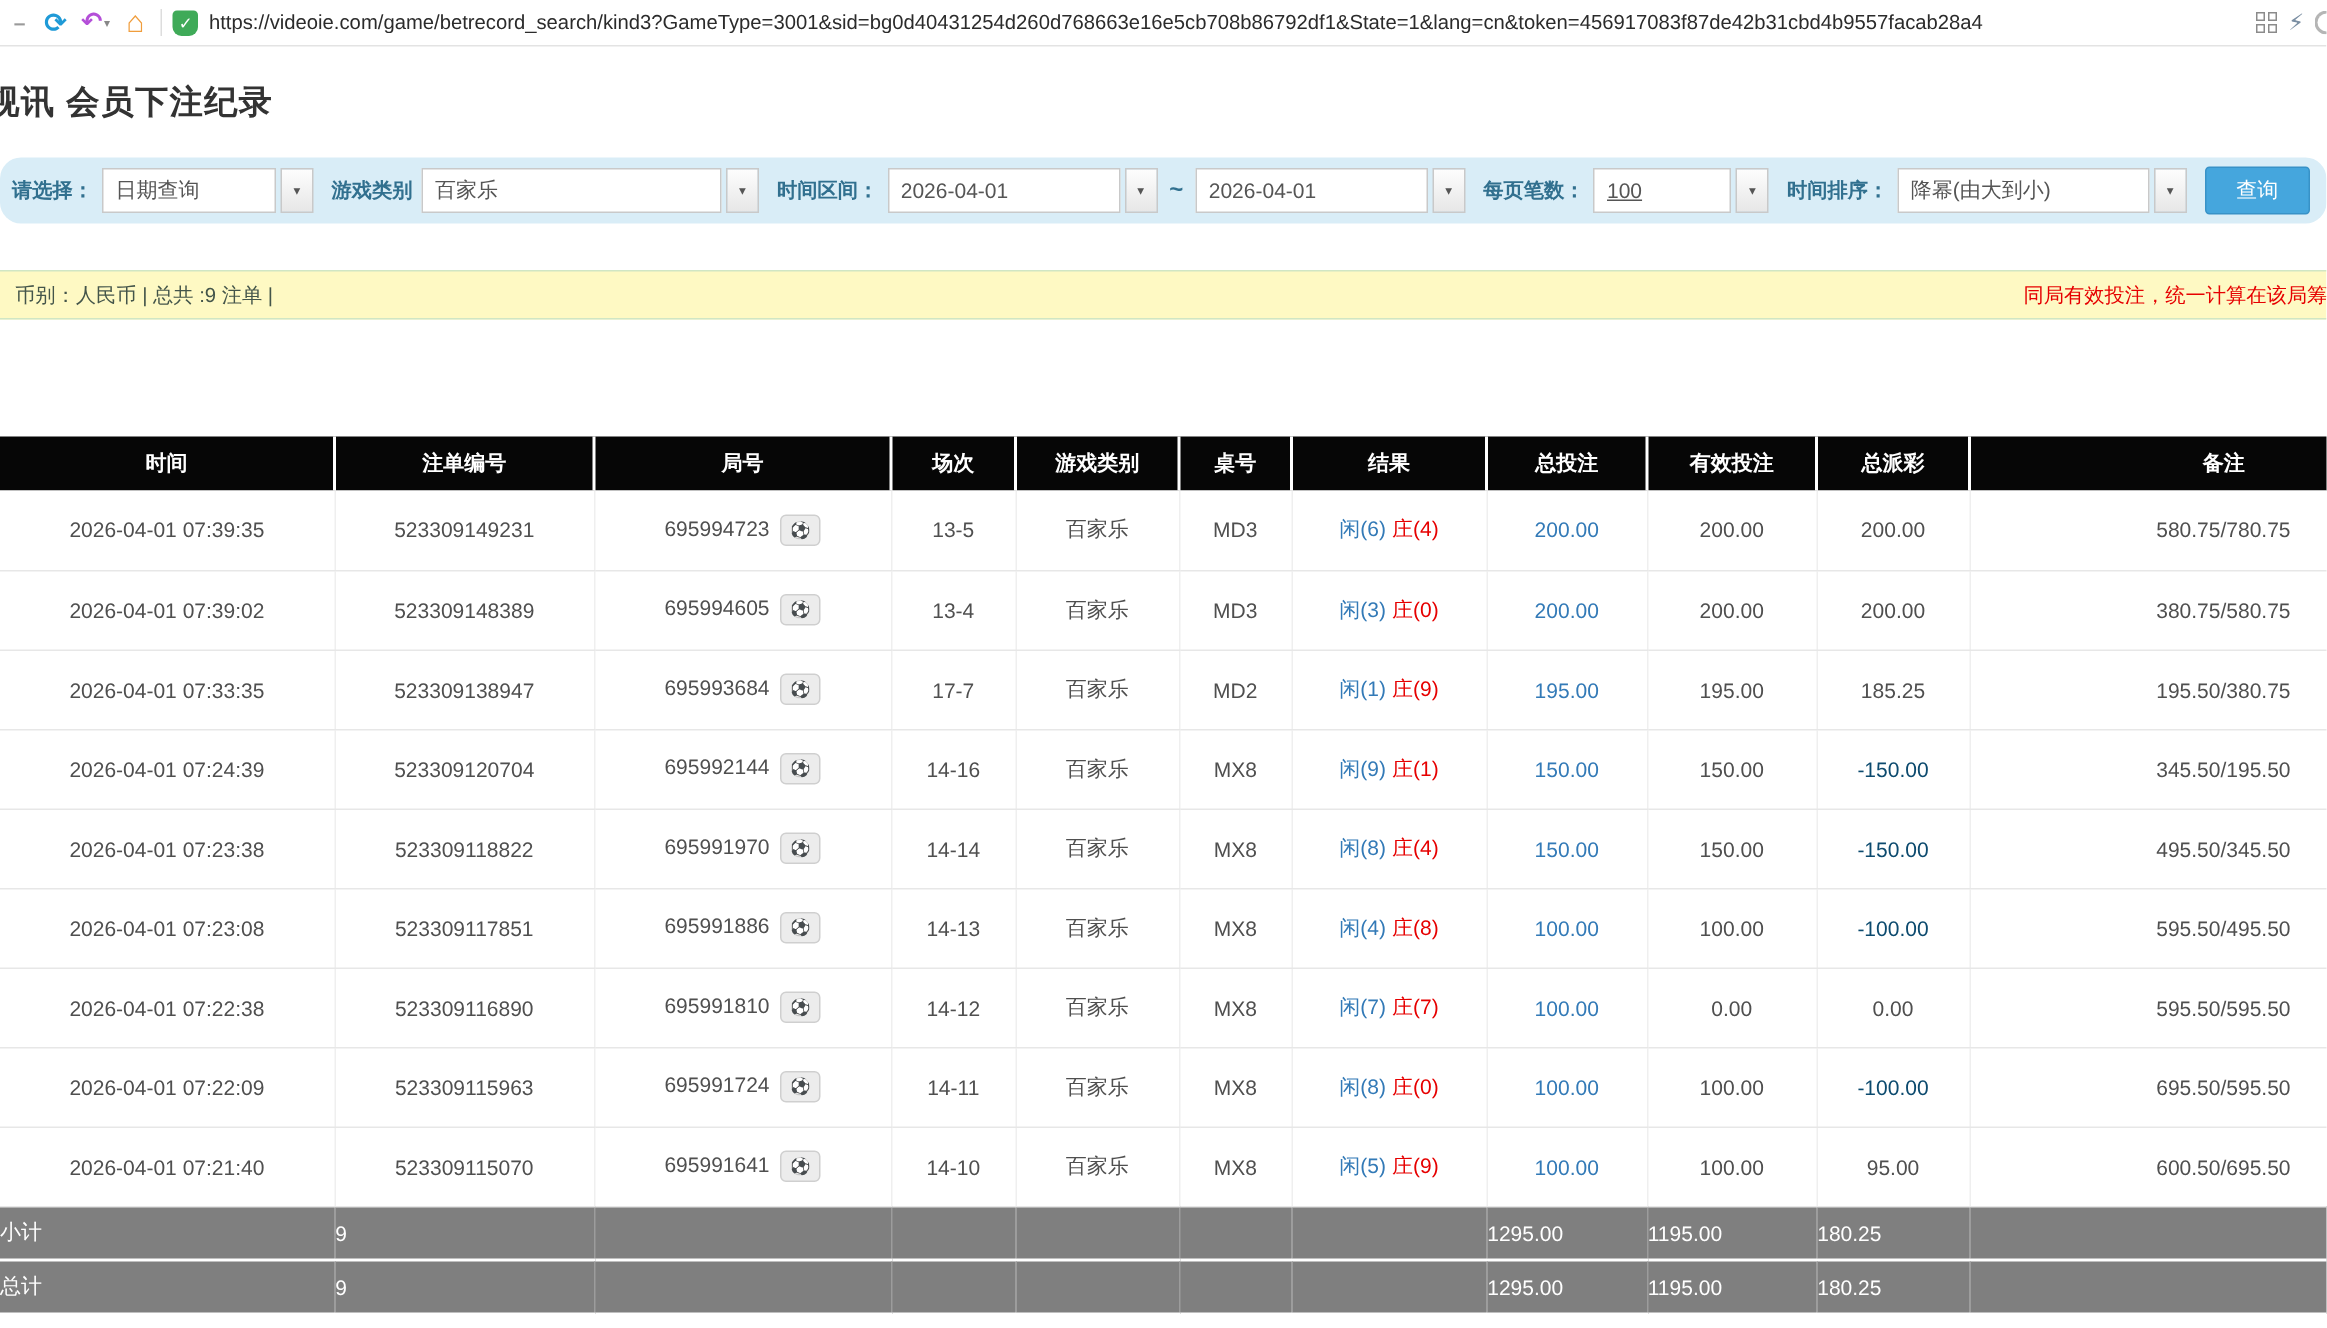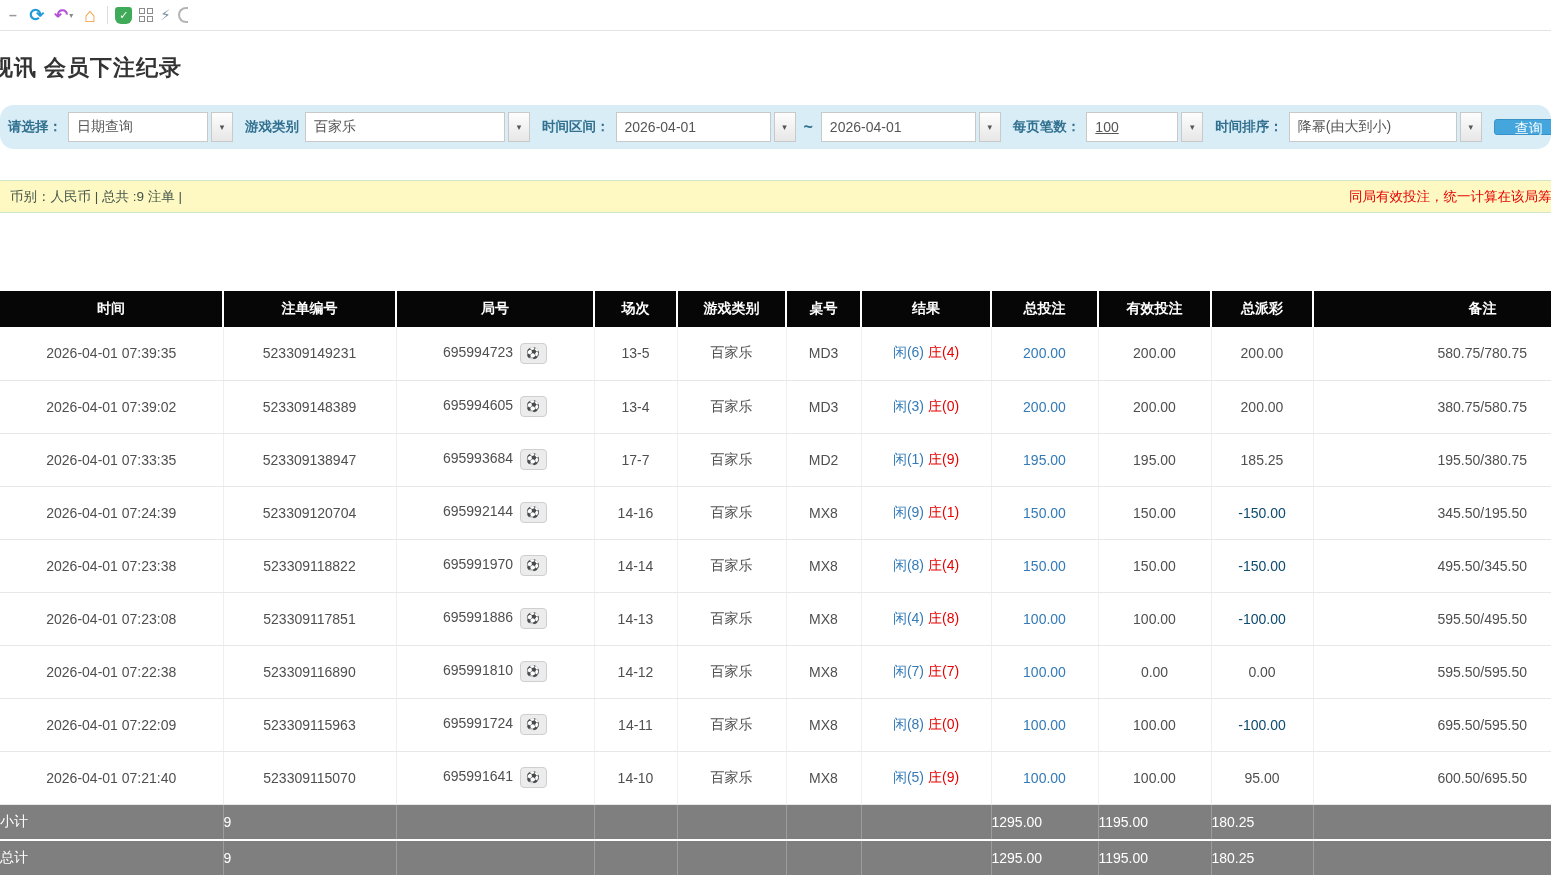--- a/index.html
+++ b/index.html
@@ -36,21 +36,21 @@
     padding:0 8px; white-space:nowrap; overflow:hidden;border-radius:14px;}
   .flabel{ color:#31708f; font-weight:bold; font-size:13.5px; margin:0 6px 0 12px;}
   .flabel:first-child{ margin-left:0; }
   .fctrl{ display:flex; align-items:center; }
   .finput{ height:30px; border:1px solid #c9c9c9; background:#fff; padding:0 8px;
     font-size:14px; color:#555; font-family:inherit; }
   .arrow-btn{ height:30px; width:22px; margin-left:3px; border:1px solid #c9c9c9;
     background:linear-gradient(#fdfdfd,#e7e7e7); color:#555; font-size:9px;
     display:flex; align-items:center; justify-content:center; cursor:pointer;}
   .tilde{ color:#31708f; font-weight:bold; margin:0 8px; }
-  .search-btn{ height:16px; min-width:70px; margin-left:12px; padding:0 16px;
+  .search-btn{ height:32px; min-width:70px; margin-left:12px; padding:0 16px;
     background:#45a6dd; border:1px solid #3892c7; border-radius:3px;
     color:#fff; font-size:14px; font-family:inherit; cursor:pointer; flex:none;}
 
   
   .summary-bar{ margin-top:31px; height:33px; background:#fef9c3;
     border-top:1px solid #d0e6c4; border-bottom:1px solid #d0e6c4;
     display:flex; align-items:center; padding:0 10px; position:relative;
     font-size:13.5px; overflow:visible;}
   .summary-left{ color:#44554a; }
   .summary-right{ position:absolute; right:-14px; color:#e60000; white-space:nowrap; }
@@ -81,38 +81,39 @@
 <div class="browser-bar">
   <span class="b-icon icon-dash">–</span>
   <span class="b-icon icon-refresh">⟳</span>
   <span class="b-icon">
     <span class="icon-undo">↶</span>
       <span class="mini-caret">▾</span>
   </span>
   <span class="b-icon icon-home">⌂</span>
   <span class="vsep"></span>
   <span class="shield">✓</span>
+  <span class="url"><span>https://</span><span class="dom">videoie.com</span><span>/game/betrecord_search/kind3?GameType=3001&amp;sid=bg0d40431254d260d768663e16e5cb708b86792df1&amp;State=1&amp;lang=cn&amp;token=456917083f87de42b31cbd4b9557facab28a4</span></span>
   <span class="grid-icon">
       <i></i>
       <i></i>
       <i></i>
       <i></i>
     </span>
   <span class="b-icon icon-bolt">⚡</span>
   <span class="edge-part"></span>
 </div>
 
 <div class="title-bar">
   <h1>视讯 会员下注纪录</h1>
 </div>
 
 <div class="filter-bar">
   <span class="flabel">请选择：</span>
   <span class="fctrl">
-    <input class="finput" style="width: 140px;" readonly="" value="日期查询">
+    <input class="finput" style="width: 116px;" readonly="" value="日期查询">
     <button class="arrow-btn">▾</button>
   </span>
 
   <span class="flabel">游戏类别</span>
   <span class="fctrl">
     <input class="finput" style="width: 200px;" readonly="" value="百家乐">
     <button class="arrow-btn">▾</button>
   </span>
 
   <span class="flabel">时间区间：</span>

